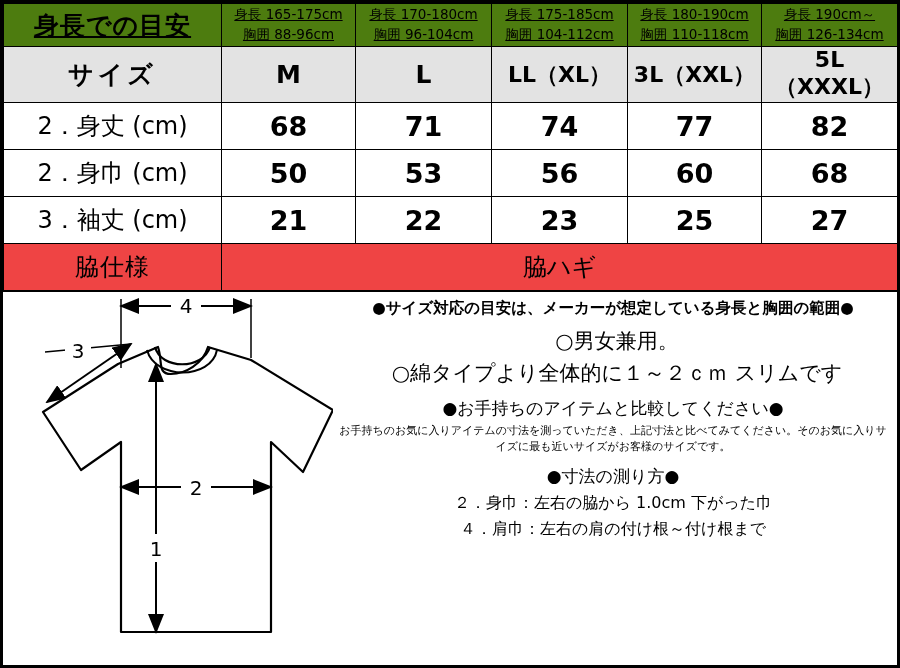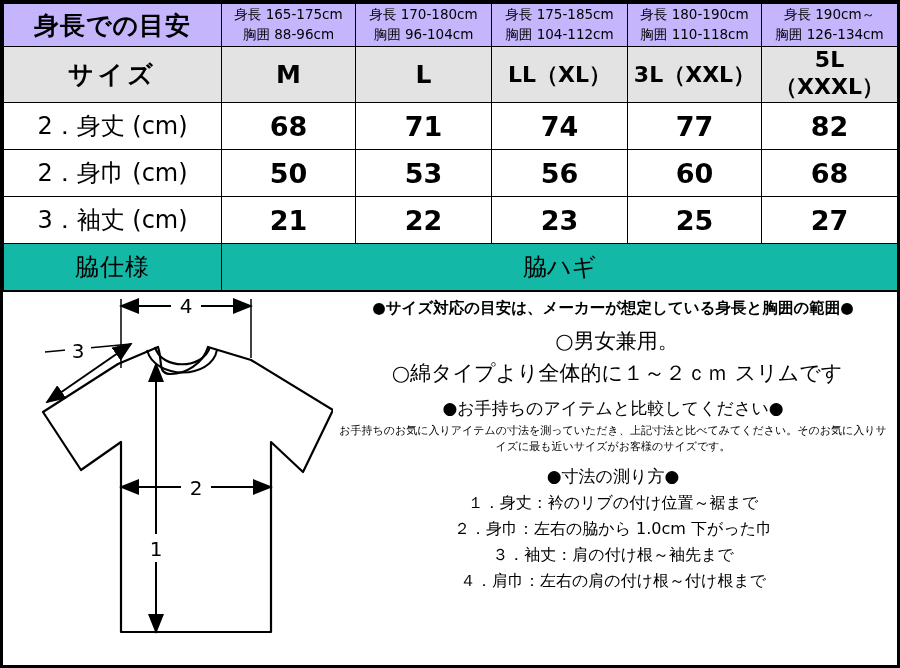--- a/index.html
+++ b/index.html
@@ -35,21 +35,22 @@
   
   col.c0 { width: 218px; }
   col.c1 { width: 134px; }
   col.c2 { width: 136px; }
   col.c3 { width: 136px; }
   col.c4 { width: 134px; }
   col.c5 { width: 136px; }
 
   .row-range td {
     height: 42px;
-    background: #c4b5fd;
+    background: #4d7c0f;
+    text-decoration: underline;
   }
   .hdr-title {
     font-size: 25px;
     font-weight: bold;
     letter-spacing: 1px;
   }
   .range-cell {
     font-size: 13.5px;
     line-height: 1.45;
     text-align: left;
@@ -74,21 +75,21 @@
   .row-data td.lbl {
     font-size: 24px;
     text-align: center;
   }
   .row-data td.val {
     font-weight: bold;
     font-size: 27px;
   }
   .row-waki td {
     height: 46px;
-    background: #14b8a6;
+    background: #ef4444;
     font-size: 24px;
   }
   .row-waki td.lbl { letter-spacing: 1px; }
 
   .bottom {
     display: flex;
     width: 894px;
     height: 365px;
     border-top: 1px solid #000;
     box-sizing: border-box;
@@ -258,21 +259,19 @@
       </svg>
     </div>
 
     <div class="notes">
       <p class="n-head">●サイズ対応の目安は、メーカーが想定している身長と胸囲の範囲●</p>
       <p class="n-big">○男女兼用。</p>
       <p class="n-big">○綿タイプより全体的に１～２ｃｍ スリムです</p>
       <p class="n-sec">●お手持ちのアイテムと比較してください●</p>
       <p class="n-body">お手持ちのお気に入りアイテムの寸法を測っていただき、上記寸法と比べてみてください。そのお気に入りサイズに最も近いサイズがお客様のサイズです。</p>
       <p class="n-sec">●寸法の測り方●</p>
-      <p class="n-li">１．身丈：衿のリブの付け位置～裾まで</p>
       <p class="n-li">２．身巾：左右の脇から 1.0cm 下がった巾</p>
-      <p class="n-li">３．袖丈：肩の付け根～袖先まで</p>
       <p class="n-li">４．肩巾：左右の肩の付け根～付け根まで</p>
 
     </div>
 
   </div>
 </div>
 
 </body></html>

